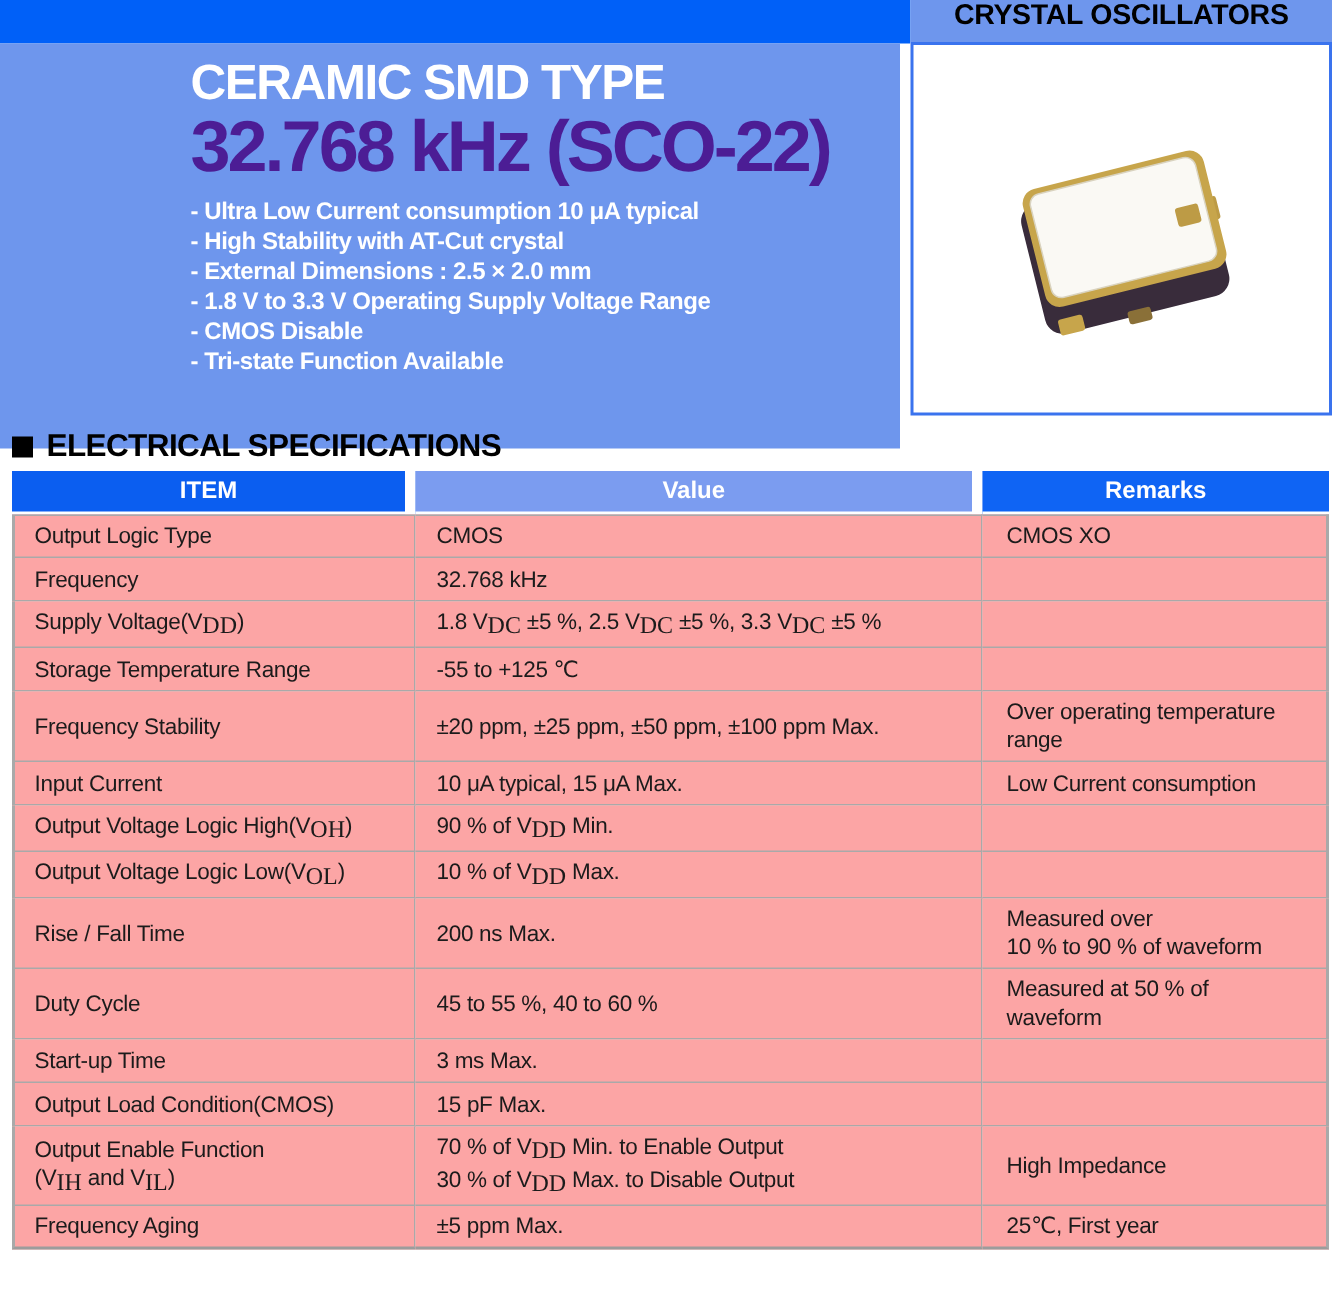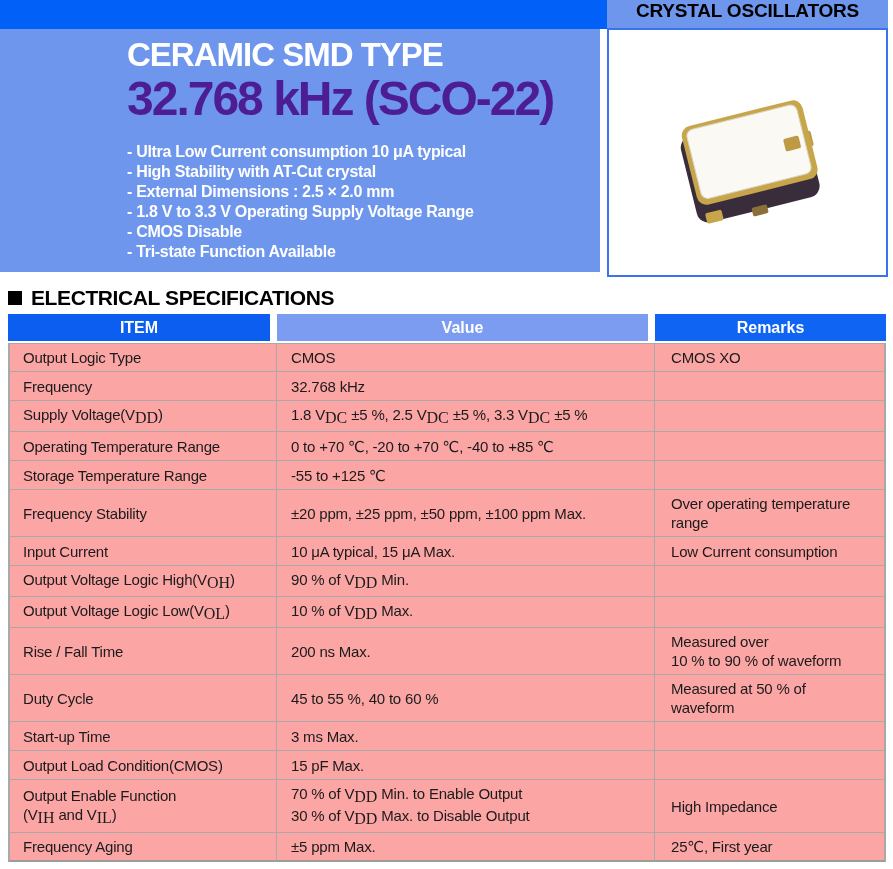--- a/index.html
+++ b/index.html
@@ -29,34 +29,34 @@
     display: flex; align-items: flex-start; justify-content: center;
   }
   .category-header span {
     font-size: 19px; font-weight: 900; color: #000;
     letter-spacing: -0.2px; white-space: nowrap;
   }
 
   
   .banner {
     position: absolute; left: 0; top: 29px;
-    width: 600px; height: 243px;
+    width: 600px; height: 270px;
     background: #6e96ed;
     padding: 7px 0 0 127px;
   }
   .banner-title {
     font-size: 33px; font-weight: 700; color: #ffffff;
     letter-spacing: -1px; line-height: 38px; white-space: nowrap;
   }
   .banner-subtitle {
     font-size: 48px; font-weight: 700; color: #4c1d95;
     letter-spacing: -2px; line-height: 50px; white-space: nowrap;
   }
   .features {
-    list-style: none; margin-top: 18px;
+    list-style: none; margin-top: 8px;
     color: #ffffff; font-size: 16px; font-weight: 700;
     line-height: 20px; letter-spacing: -0.3px;
   }
   .features li { white-space: nowrap; }
 
   
   .image-box {
     position: absolute; left: 607px; top: 28px;
     width: 281px; height: 249px;
     background: #ffffff;
@@ -177,25 +177,20 @@
           <td class="col-item">Frequency</td>
           <td class="col-value">32.768 kHz</td>
           <td class="col-remarks"></td>
         </tr>
         <tr>
           <td class="col-item">Supply Voltage(V<sub>DD</sub>)</td>
           <td class="col-value">1.8 V<sub>DC</sub> ±5 %, 2.5 V<sub>DC</sub> ±5 %, 3.3 V<sub>DC</sub> ±5 %</td>
           <td class="col-remarks"></td>
         </tr>
         <tr>
-          <td class="col-item">Operating Temperature Range</td>
-          <td class="col-value">0 to +70 ℃, -20 to +70 ℃, -40 to +85 ℃</td>
-          <td class="col-remarks"></td>
-        </tr>
-        <tr>
           <td class="col-item">Storage Temperature Range</td>
           <td class="col-value">-55 to +125 ℃</td>
           <td class="col-remarks"></td>
         </tr>
         <tr>
           <td class="col-item">Frequency Stability</td>
           <td class="col-value">±20 ppm, ±25 ppm, ±50 ppm, ±100 ppm Max.</td>
           <td class="col-remarks">Over operating temperature<br>range</td>
         </tr>
         <tr>

